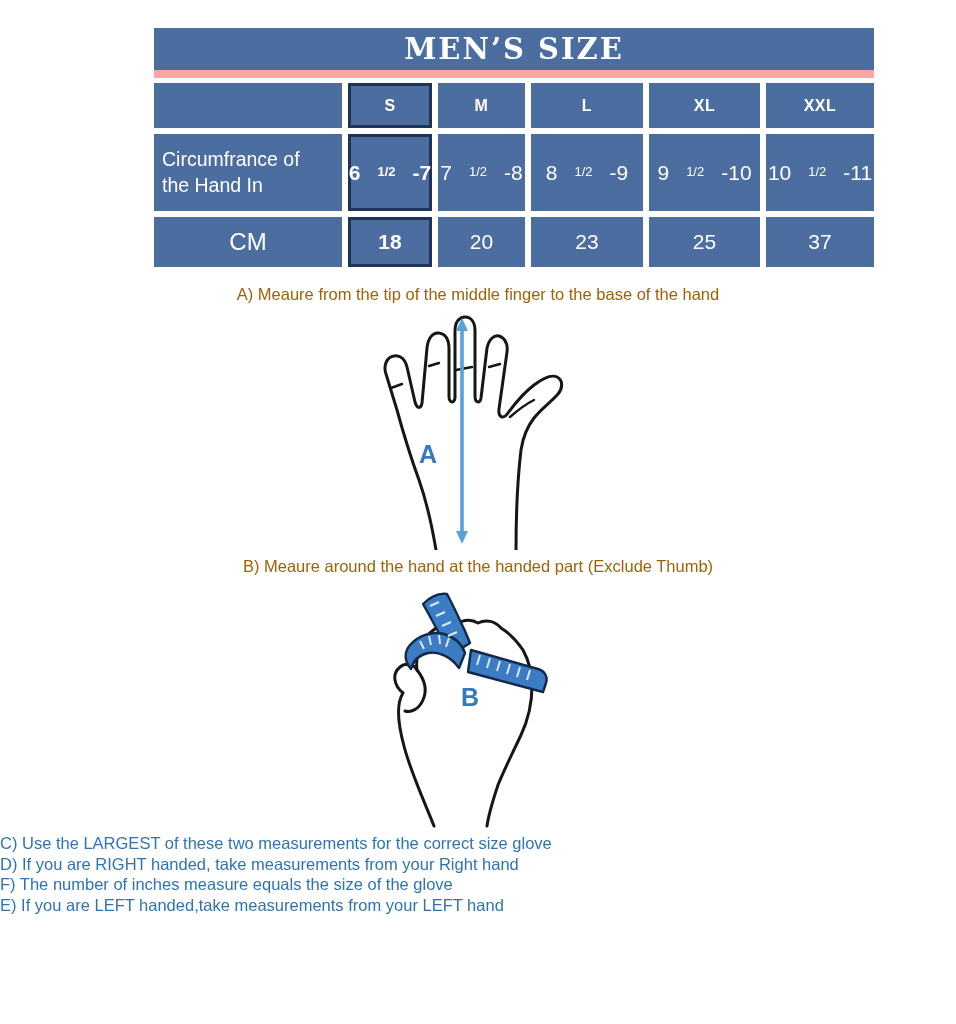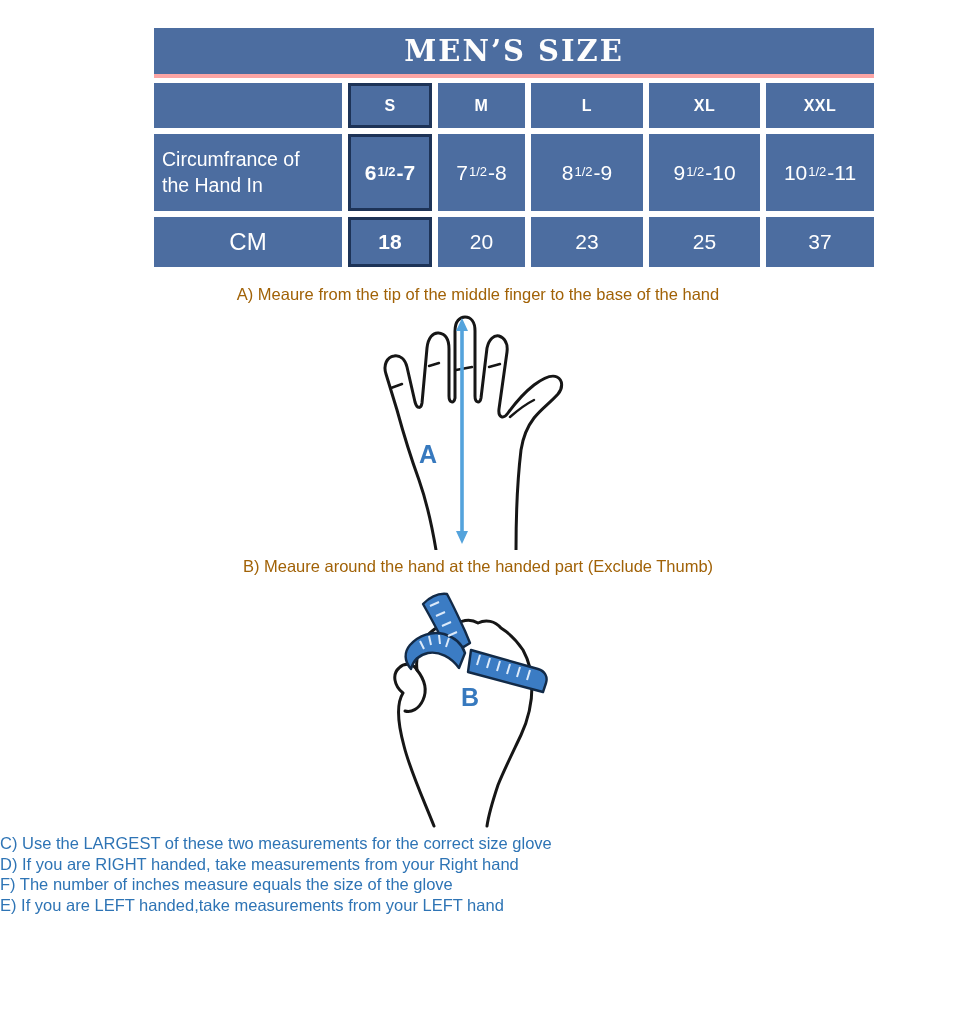--- a/index.html
+++ b/index.html
@@ -5,39 +5,39 @@
   html,body { margin:0; padding:0; background:#ffffff; }
   body {
     width:956px; height:1024px; position:relative; overflow:hidden;
     font-family:"Liberation Sans", sans-serif;
   }
   .canvas { position:absolute; inset:0; }
 
   
   .size-table { position:absolute; left:154px; top:28px; width:720px; }
   .title-bar {
-    height:50px; background:#4c6da0; border-bottom:4px solid #fca5a5;
+    height:50px; background:#4c6da0; border-bottom:8px solid #fca5a5;
     box-sizing:border-box; margin-bottom:5px;
     display:flex; align-items:center; justify-content:center;
     color:#fdfdfd; font-family:"DejaVu Serif", serif; font-weight:700;
     font-size:29px; letter-spacing:2px;
   }
   .grid {
     display:grid;
     grid-template-columns:188px 84px 87px 112px 111px 108px;
     grid-template-rows:45px 77px 50px;
     gap:6px;
   }
   .cell {
     background:#4c6da0; color:#ffffff; box-sizing:border-box;
     display:flex; align-items:center; justify-content:center;
   }
   .head { font-weight:bold; font-size:16px; letter-spacing:.5px; }
   .val  { font-size:21px; }
-  .frac { font-size:13px; padding:0 1px; position:relative; top:-1px; }
+  .frac { font-size:13px; padding:0 17px; position:relative; top:-1px; }
   .hl   { border:3px solid #1d3357; font-weight:bold; }
   .label-cell {
     justify-content:flex-start; text-align:left;
     padding:0 10px 0 8px; font-size:19.5px; line-height:1.3;
   }
   .cm-label { font-size:24px;text-align:center; }
 
   
   .instr {
     position:absolute; left:0; width:100%; text-align:center;

